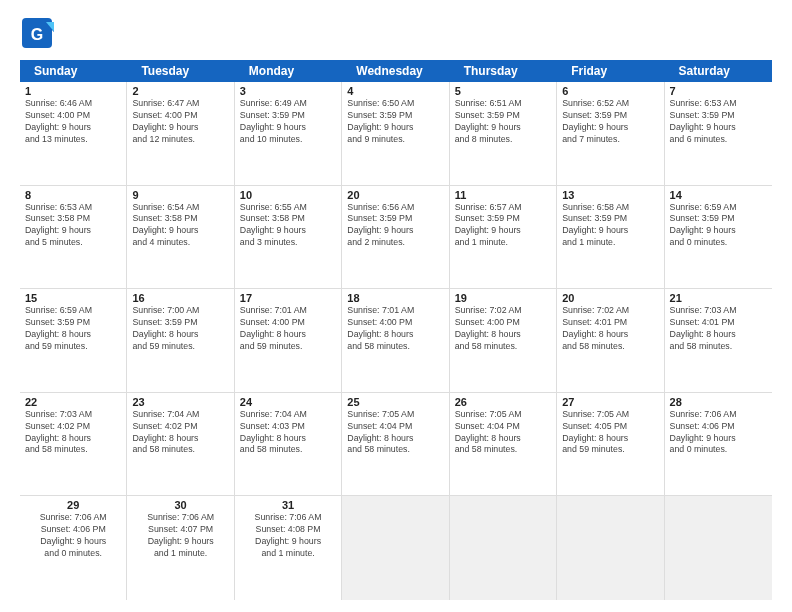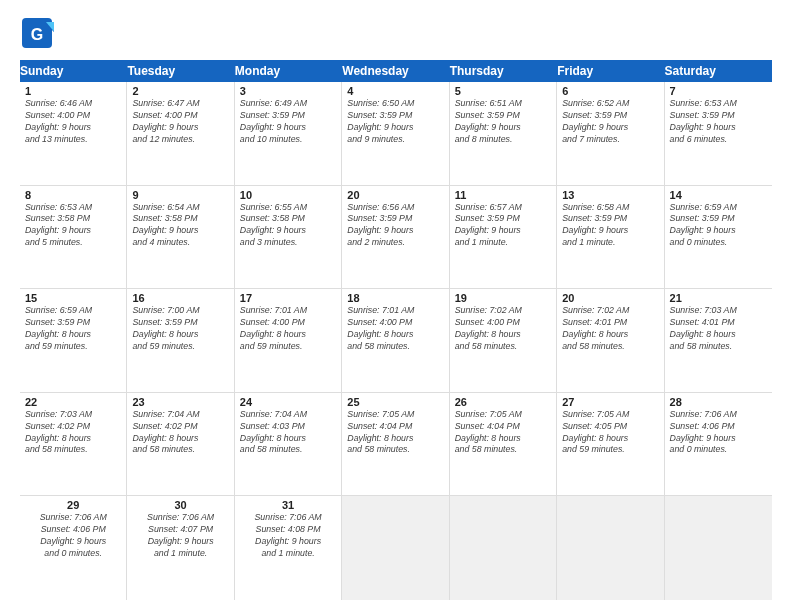--- a/index.html
+++ b/index.html
@@ -53,21 +53,21 @@
     }
     .cal-header {
       display: grid;
       grid-template-columns: repeat(7, 1fr);
       background: #1565c0;
     }
     .cal-header-cell {
       color: #fff;
       font-size: 12px;
       font-weight: bold;
-      padding: 4px 0;
+      padding: 4px 14px;
       text-align: left;
     }
     .cal-body {
       display: grid;
       grid-template-rows: repeat(5, 1fr);
       flex: 1;
     }
     .cal-week {
       display: grid;
       grid-template-columns: repeat(7, 1fr);
@@ -96,21 +96,20 @@
       font-size: 11px;
       font-weight: bold;
       color: #222;
       display: block;
       margin-bottom: 1px;
     }
     .day-info {
       font-size: 8.8px;
       color: #444;
       line-height: 1.35;
-      font-style: italic;
     }
   </style>
 </head>
 <body>
 
 <div class="page">
   <div class="header">
     <div class="logo">
       <div class="logo-row">
         <svg width="34" height="34" viewBox="0 0 34 34">

